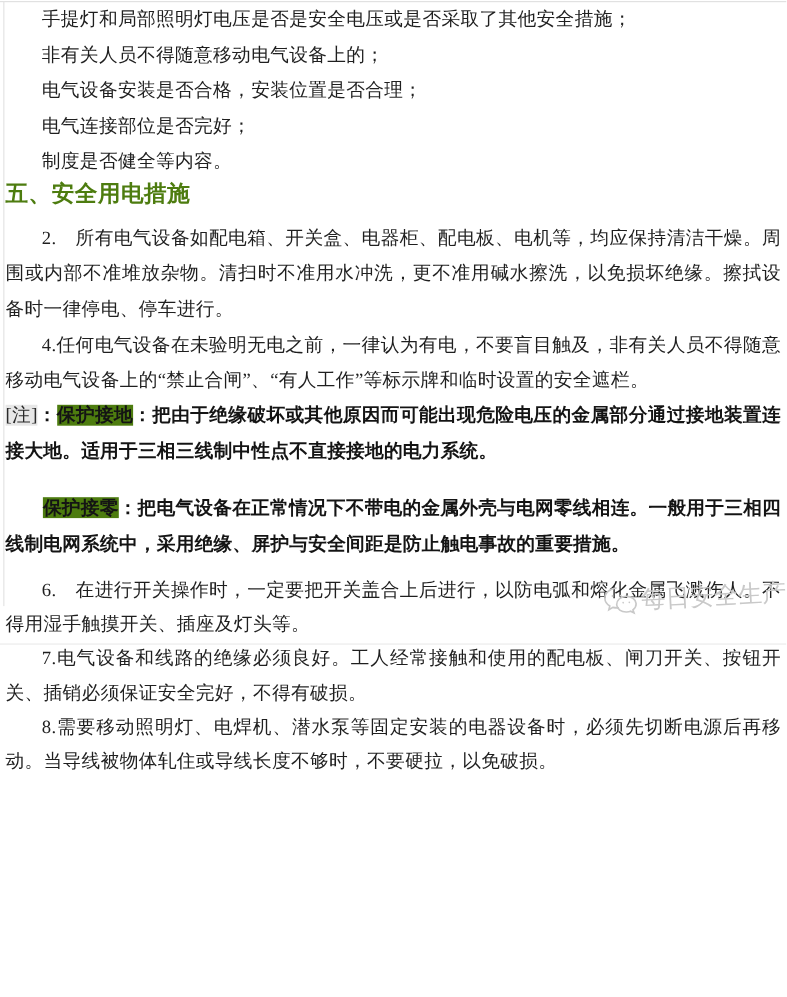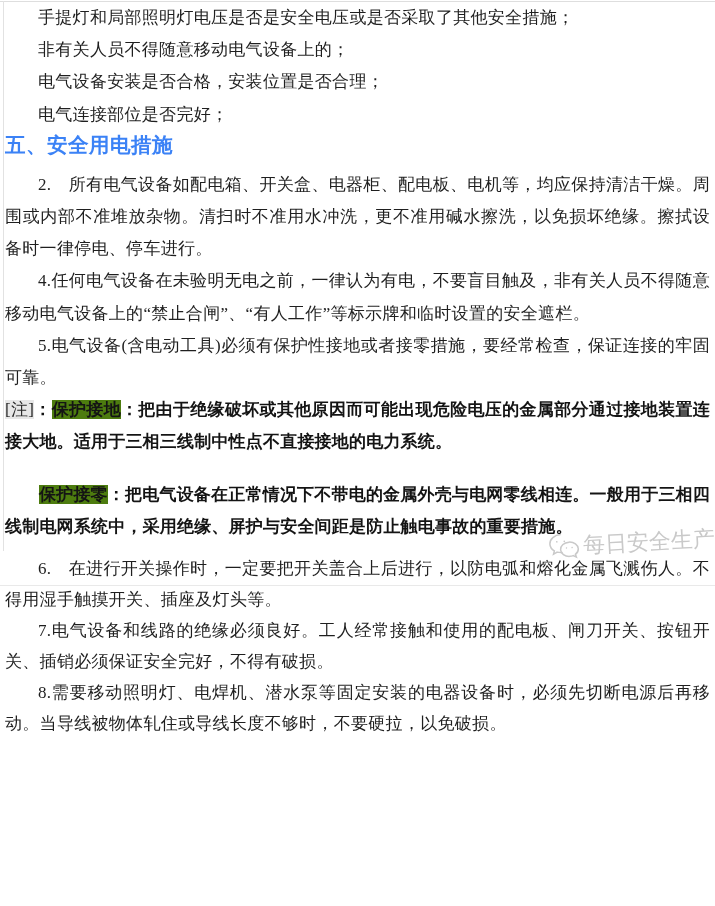--- a/index.html
+++ b/index.html
@@ -37,21 +37,21 @@
     font-size: 17px;
     line-height: 32.2px;
     letter-spacing: 0.3px;
   }
   .indent { text-indent: 33px; }
 
   h2.heading {
     font-size: 20.5px;
     line-height: 28px;
     font-weight: bold;
-    color: #3b82f6;
+    color: #4d7c0f;
     margin: 0 0 10px 0;
     letter-spacing: 0.5px;
     text-align: left;
   }
 
   p.note {
     font-family: "Liberation Sans", "DejaVu Sans", sans-serif;
     font-weight: bold;
     color: #141414;
     font-size: 17px;
@@ -98,26 +98,26 @@
 <div class="hline-top"></div>
 <div class="vline-left"></div>
 <div class="hline-sep"></div>
 
 <div class="doc">
 
   <p class="line indent">手提灯和局部照明灯电压是否是安全电压或是否采取了其他安全措施；</p>
   <p class="line indent">非有关人员不得随意移动电气设备上的；</p>
   <p class="line indent">电气设备安装是否合格，安装位置是否合理；</p>
   <p class="line indent">电气连接部位是否完好；</p>
+  <p class="line indent">制度是否健全等内容。</p>
 
   <h2 class="heading">五、安全用电措施</h2>
 
   <p class="para indent">2.　所有电气设备如配电箱、开关盒、电器柜、配电板、电机等，均应保持清洁干燥。周围或内部不准堆放杂物。清扫时不准用水冲洗，更不准用碱水擦洗，以免损坏绝缘。擦拭设备时一律停电、停车进行。</p>
   <p class="para indent">4.任何电气设备在未验明无电之前，一律认为有电，不要盲目触及，非有关人员不得随意移动电气设备上的“禁止合闸”、“有人工作”等标示牌和临时设置的安全遮栏。</p>
-  <p class="para indent">5.电气设备(含电动工具)必须有保护性接地或者接零措施，要经常检查，保证连接的牢固可靠。</p>
 
   <p class="note note-1">
     <span class="note-label">[注]</span><span>：</span><span class="hl">保护接地</span><span>：把由于绝缘破坏或其他原因而可能出现危险电压的金属部分通过接地装置连接大地。适用于三相三线制中性点不直接接地的电力系统。</span>
   </p>
   <p class="note note-2">
     <span class="hl">保护接零</span><span>：把电气设备在正常情况下不带电的金属外壳与电网零线相连。一般用于三相四线制电网系统中，采用绝缘、屏护与安全间距是防止触电事故的重要措施。</span>
   </p>
 
   <p class="para para-b indent mt10">6.　在进行开关操作时，一定要把开关盖合上后进行，以防电弧和熔化金属飞溅伤人。不得用湿手触摸开关、插座及灯头等。</p>
   <p class="para para-b indent">7.电气设备和线路的绝缘必须良好。工人经常接触和使用的配电板、闸刀开关、按钮开关、插销必须保证安全完好，不得有破损。</p>

